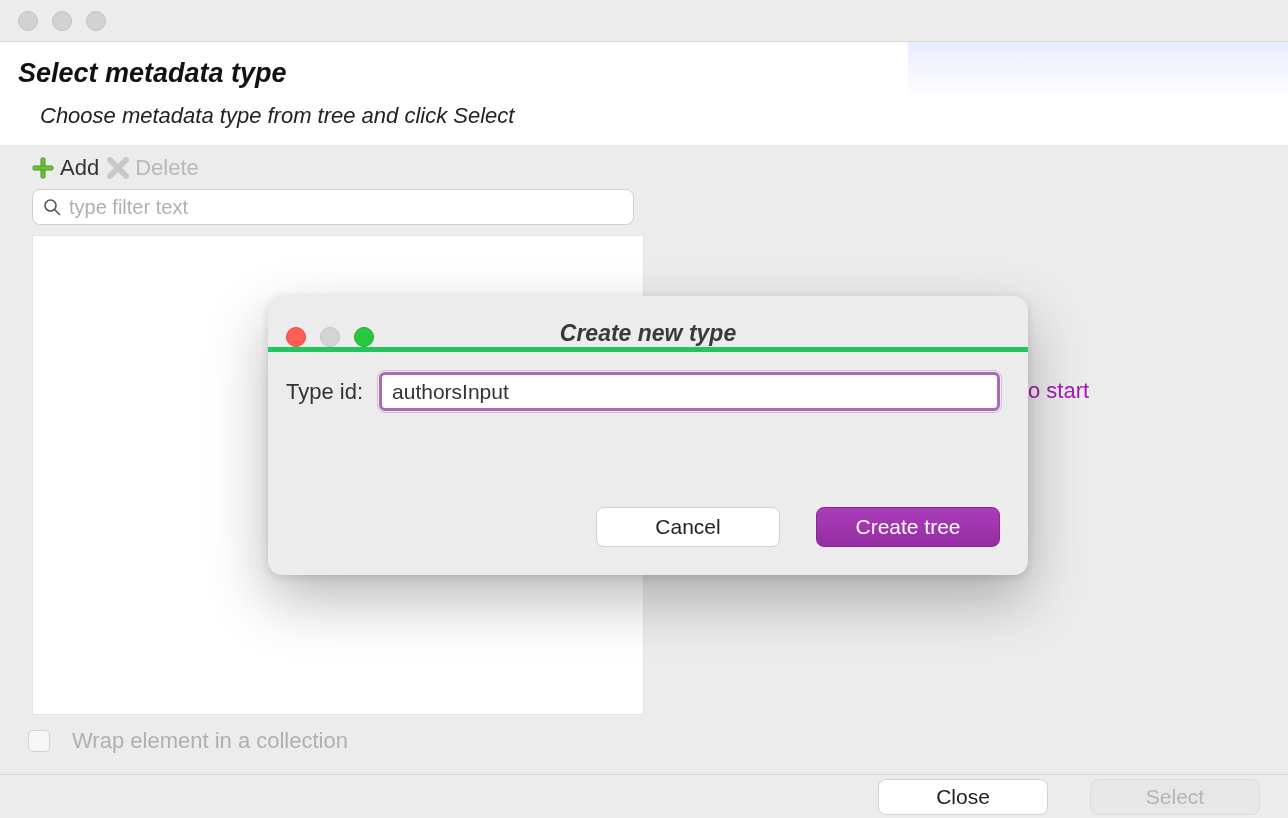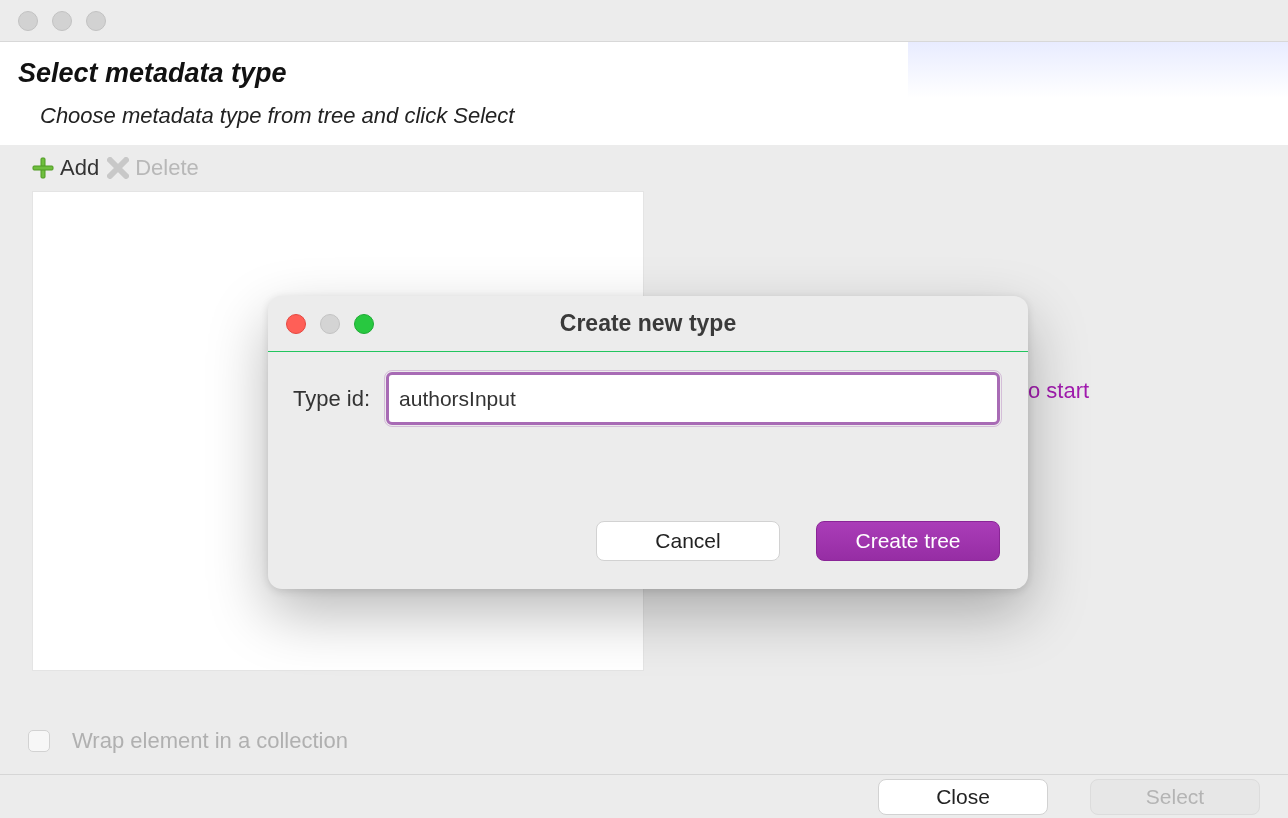--- a/index.html
+++ b/index.html
@@ -204,24 +204,25 @@
       top: 296px;
       width: 760px;
       background: #ececec;
       border-radius: 14px;
       box-shadow: 0 24px 60px rgba(0,0,0,0.28), 0 2px 8px rgba(0,0,0,0.12);
       overflow: hidden;
     }
     .modal-titlebar {
       height: 56px;
       display: flex;
-      align-items: center;
+      align-items: flex-end;
       padding-left: 18px;
       position: relative;
-      border-bottom: 1px solid #22c55e;
+      border-bottom: 5px solid #22c55e;
+      font-style: italic;
     }
     .modal-traffic {
       display: flex;
       gap: 14px;
     }
     .modal-traffic .tl {
       width: 20px;
       height: 20px;
       border-radius: 50%;
     }
@@ -232,36 +233,36 @@
       position: absolute;
       left: 0;
       right: 0;
       text-align: center;
       font-size: 23px;
       font-weight: 700;
       color: #3a3a3a;
       pointer-events: none;
     }
     .modal-body {
-      padding: 20px 28px 28px 25px;
+      padding: 20px 28px 28px 18px;
     }
     .field-row {
       display: flex;
       align-items: center;
       gap: 16px;
       margin-bottom: 96px;
     }
     .field-label {
       font-size: 22px;
       color: #333;
       white-space: nowrap;
     }
     .type-input {
       flex: 1;
-      height: 53px;
+      height: 39px;
       border: 3px solid #a86bb5;
       border-radius: 6px;
       outline: 1px solid rgba(168,107,181,0.35);
       outline-offset: 1px;
       background: #fff;
       font-size: 21px;
       padding: 0 10px;
       color: #333;
     }
     .modal-footer {
@@ -320,20 +321,29 @@
     <span class="tool-btn disabled">
       <span class="delete-icon">
         <svg viewBox="0 0 22 22">
           <path d="M3 3 L19 19 M19 3 L3 19" stroke="#c8c8c8" stroke-width="6" stroke-linecap="round"></path>
         </svg>
       </span>
       <span>Delete</span>
     </span>
   </div>
 
+  <div class="filter-wrap">
+    <span class="search-icon">
+      <svg viewBox="0 0 18 18">
+        <circle cx="7.5" cy="7.5" r="5.5" fill="none" stroke="#555" stroke-width="1.6"></circle>
+        <line x1="12" y1="12" x2="16.5" y2="16.5" stroke="#555" stroke-width="1.6" stroke-linecap="round"></line>
+      </svg>
+    </span>
+    <input type="text" placeholder="type filter text" style="">
+  </div>
 
   <div class="tree-panel"></div>
 </div>
 
 <div class="hint-text">o start</div>
 
 <div class="checkbox-row">
   <div class="checkbox"></div>
   <span>Wrap element in a collection</span>
 </div>

